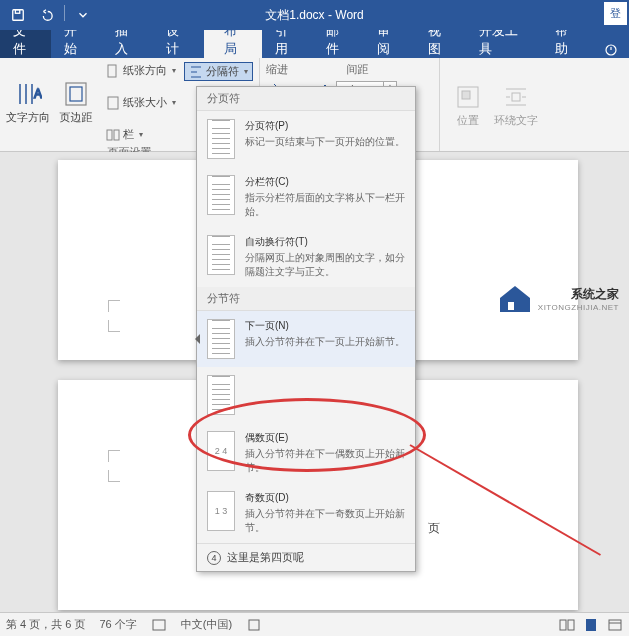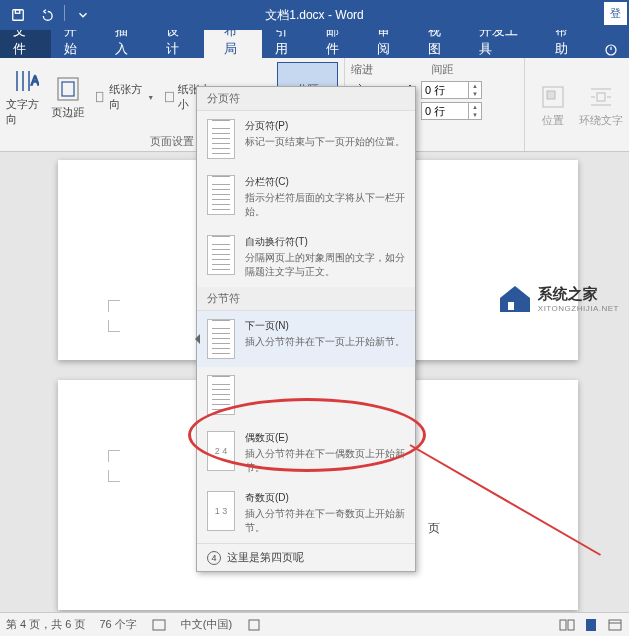--- a/index.html
+++ b/index.html
@@ -16,41 +16,41 @@
 .tab{padding:0 13px;display:flex;align-items:center;cursor:pointer;}
 .tab.file{background:#1e3e6e;}
 .tab.active{background:#f3f3f3;color:#2b579a;padding-left:20px;}
 .tab.help-icon{padding:0 10px;}
 .ribbon{height:94px;background:#f3f3f3;border-bottom:1px solid #c8c8c8;display:flex;position:relative;}
 .ribbon-group{border-right:1px solid #d4d4d4;padding:4px 6px 2px;display:flex;flex-direction:column;}
 .rg-body{flex:1;display:flex;gap:4px;}
 .rg-label{text-align:center;font-size:11px;color:#666;padding-top:2px;}
 .big-btn{display:flex;flex-direction:column;align-items:center;justify-content:center;width:44px;font-size:11px;color:#444;gap:2px;}
 .big-btn svg{width:28px;height:28px;}
-.stack{display:flex;flex-direction:row;gap:3px;font-size:11px;color:#444;}
+.stack{display:flex;flex-direction:column;gap:15px;font-size:11px;color:#444;}
 .stack-item{display:flex;align-items:center;gap:3px;padding:1px 4px;}
 .stack-item.active{background:#c5d8ef;border:1px solid #2b579a;}
 .stack-item svg{width:14px;height:14px;}
 .chev{font-size:8px;color:#666;margin-left:2px;}
 .indent-group{min-width:180px;}
 .ig-label{font-size:11px;color:#666;text-align:center;margin-bottom:4px;}
 .ig-row{display:flex;align-items:center;gap:4px;margin:3px 0;}
 .ig-ico{width:14px;height:14px;}
 .spinner{display:flex;align-items:center;border:1px solid #aaa;background:#fff;height:18px;}
 .spinner input{border:none;width:46px;font-size:11px;padding:0 3px;outline:none;}
 .spin-btns{display:flex;flex-direction:column;border-left:1px solid #aaa;}
 .spin-btns span{font-size:6px;line-height:8px;padding:0 3px;color:#666;}
 .doc-area{position:absolute;top:152px;left:0;right:0;bottom:24px;background:#e6e6e6;overflow:hidden;}
 .page{position:absolute;background:#fff;box-shadow:0 2px 6px rgba(0,0,0,.3);}
 .page.p1{left:58px;top:8px;width:520px;height:200px;}
 .page.p2{left:58px;top:228px;width:520px;height:230px;}
 .crop{position:absolute;border:1px solid #bbb;}
 .watermark{position:absolute;right:10px;top:132px;display:flex;align-items:center;gap:6px;}
 .watermark .wm-txt{display:flex;flex-direction:column;}
-.watermark .wm-t1{font-size:15px;font-weight:700;color:#333;}
+.watermark .wm-t1{font-size:12px;font-weight:700;color:#333;text-align:right;}
 .watermark .wm-t2{font-size:8px;color:#888;letter-spacing:.5px;}
 .dropdown{position:absolute;left:196px;top:86px;width:220px;background:#f3f3f3;border:1px solid #aaa;box-shadow:2px 2px 6px rgba(0,0,0,.3);z-index:50;}
 .dd-header{font-size:11px;color:#666;background:#eee;padding:4px 10px;border-bottom:1px solid #ddd;}
 .dd-item{display:flex;gap:10px;padding:8px 10px;position:relative;}
 .dd-item.highlight{background:#e8eef8;}
 .dd-ico{width:28px;height:40px;flex-shrink:0;border:1px solid #bbb;background:#fff;position:relative;}
 .dd-txt{flex:1;}
 .dd-title{font-size:10px;color:#333;margin-bottom:2px;}
 .dd-desc{font-size:10px;color:#666;line-height:1.4;}
 .dd-arrow{position:absolute;left:-2px;top:50%;transform:translateY(-50%);width:0;height:0;border-top:5px solid transparent;border-bottom:5px solid transparent;border-right:5px solid #666;}

